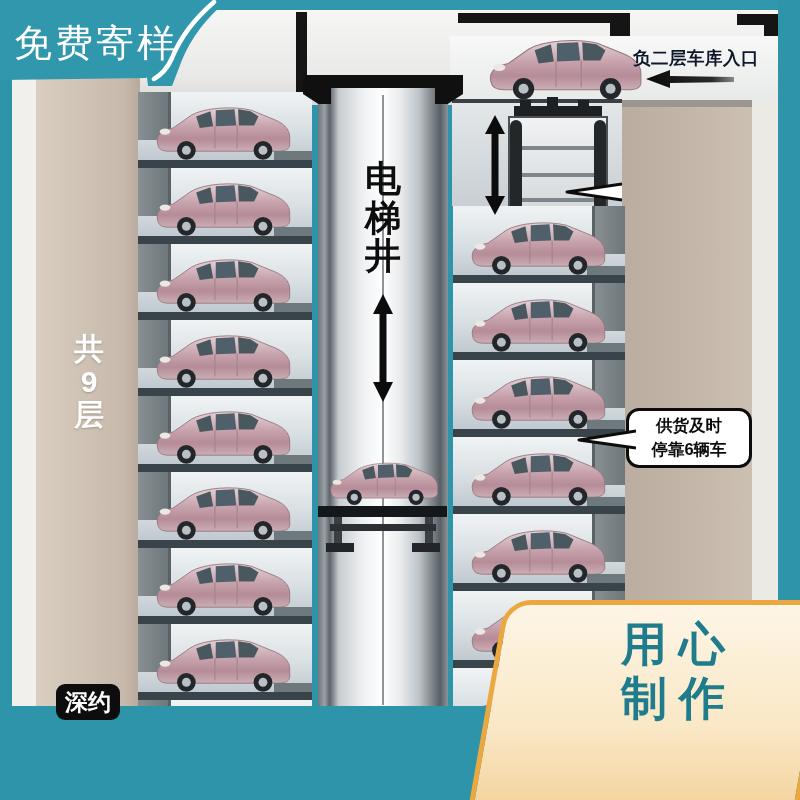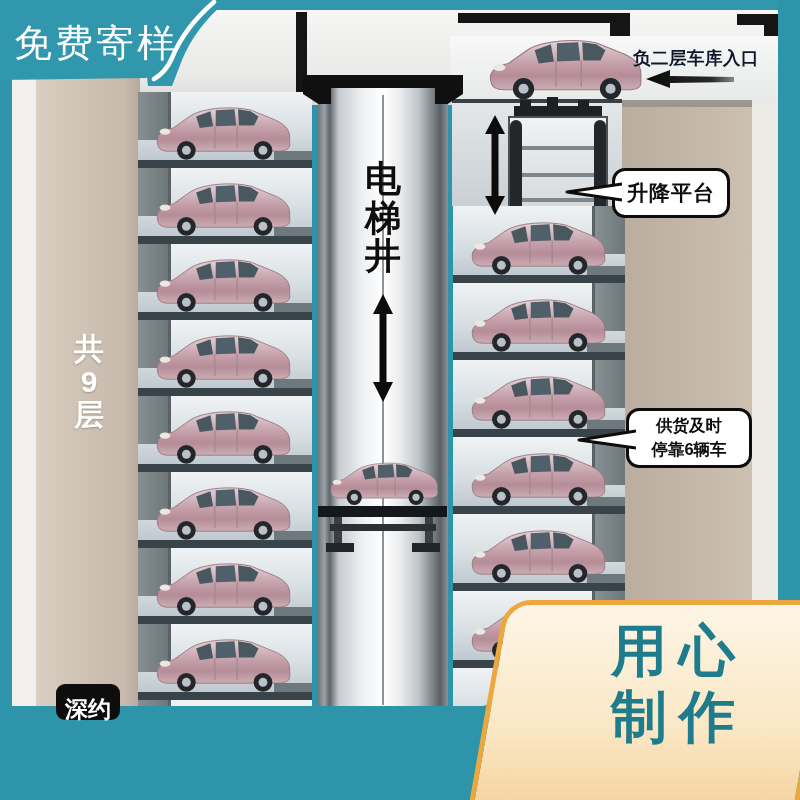--- a/index.html
+++ b/index.html
@@ -87,39 +87,39 @@
           display:flex;flex-direction:column;align-items:center;justify-content:center;
           color:#0c0c0c;font-weight:bold;z-index:6;box-sizing:border-box;}
   .bubble-lift{left:612px;top:168px;width:118px;height:50px;font-size:21px;letter-spacing:1px;}
   .bubble-cap{left:626px;top:408px;width:126px;height:60px;font-size:16.5px;line-height:1.45;}
   .tail{z-index:7;}
 
   
   .partial-badge{left:56px;top:684px;width:64px;height:36px;background:#0d0d0d;
                  border-radius:9px;color:#fff;font-size:23px;font-weight:bold;
                  display:flex;align-items:flex-start;justify-content:center;
-                 padding-top:10px;box-sizing:border-box;z-index:5;}
+                 padding-top:3px;box-sizing:border-box;z-index:5;}
   .banner-top{left:0;top:0;width:232px;height:86px;z-index:12;}
   .banner-top-label{left:14px;top:18px;font-size:38px;font-weight:normal;color:#fff;
                     letter-spacing:3px;z-index:13;}
   .banner-bottom{left:0;top:706px;width:800px;height:94px;z-index:10;
     background:linear-gradient(180deg,#4cb2c4,#2d93a8 55%,#1e7c92 88%);
     border-radius:8px 8px 0 0;}
   .banner-bottom-dark{position:absolute;left:0;bottom:6px;width:100%;height:3px;background:#14687c;}
   .banner-bottom-strip{position:absolute;left:0;bottom:0;width:100%;height:6px;background:#2d8ba1;}
   .banner-bottom-label{position:absolute;left:36px;top:12px;font-size:43px;font-weight:bold;
     color:#ffffff;letter-spacing:4px;text-shadow:0 2px 3px rgba(10,60,70,.35);}
 
   
   .craft-box{left:505px;top:600px;width:330px;height:230px;z-index:15;
     transform:skewX(-10deg);transform-origin:top right;
     background:linear-gradient(180deg,#fdf5e6,#fae8c6 55%,#f3cf96);
     border:5px solid #eda73f;border-radius:26px;box-sizing:border-box;}
   .craft-text{left:568px;top:618px;width:222px;text-align:center;z-index:16;
-    color:#1f7c8d;font-weight:bold;font-size:56px;line-height:1.17;letter-spacing:12px;}
+    color:#1f7c8d;font-weight:bold;font-size:46px;line-height:1.17;letter-spacing:12px;}
   .craft-text div{white-space:nowrap;}
 </style>
 </head>
 <body>
 
 <svg width="0" height="0" style="position:absolute" aria-hidden="true">
   <defs>
     <linearGradient id="cb" x1="0" y1="0" x2="0" y2="1">
       <stop offset="0" stop-color="#e5d2d6"></stop>
         <stop offset="0.45" stop-color="#c6a1ab"></stop>
@@ -360,23 +360,20 @@
 
   <div class="abs vtext floors-label">
       <div>共</div>
       <div>9</div>
       <div>层</div>
     </div>
 
   <svg class="abs tail" style="left:564px;top:182px;width:58px;height:20px;" viewBox="0 0 58 20">
     <path d="M58,2 L3,10 L58,18" fill="#ffffff" stroke="#0c0c0c" stroke-width="3" stroke-linejoin="round"></path>
   </svg>
-  <div class="abs bubble bubble-lift">
-    <div>升降平台</div>
-  </div>
 
   <svg class="abs tail" style="left:576px;top:428px;width:60px;height:22px;" viewBox="0 0 60 22">
     <path d="M60,3 L3,12 L60,20" fill="#ffffff" stroke="#0c0c0c" stroke-width="3" stroke-linejoin="round"></path>
   </svg>
   <div class="abs bubble bubble-cap">
     <div>供货及时</div>
     <div>停靠6辆车</div>
   </div>
 
   <div class="abs partial-badge">深约</div>

